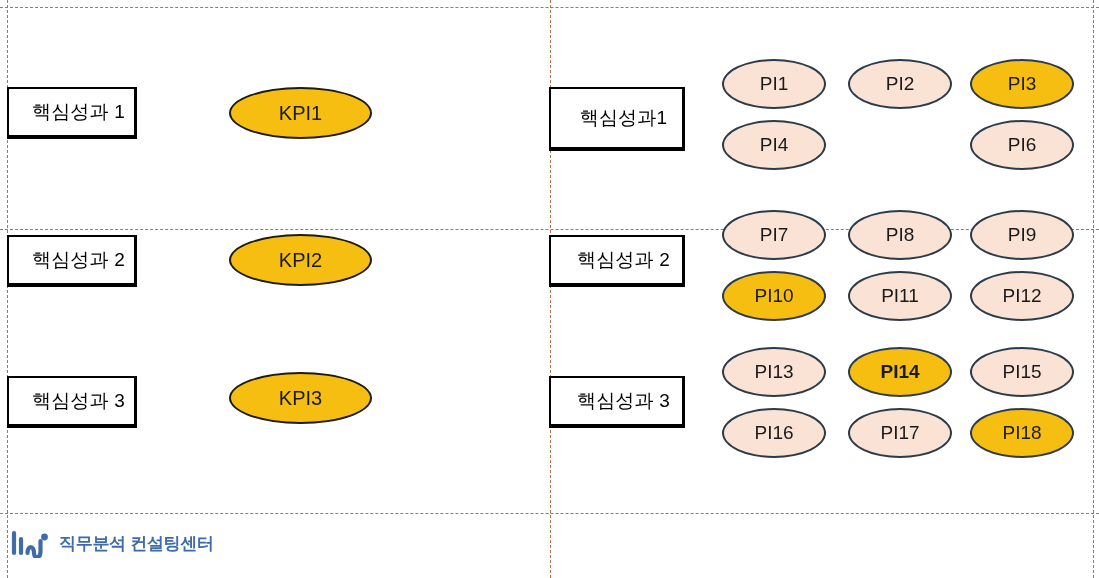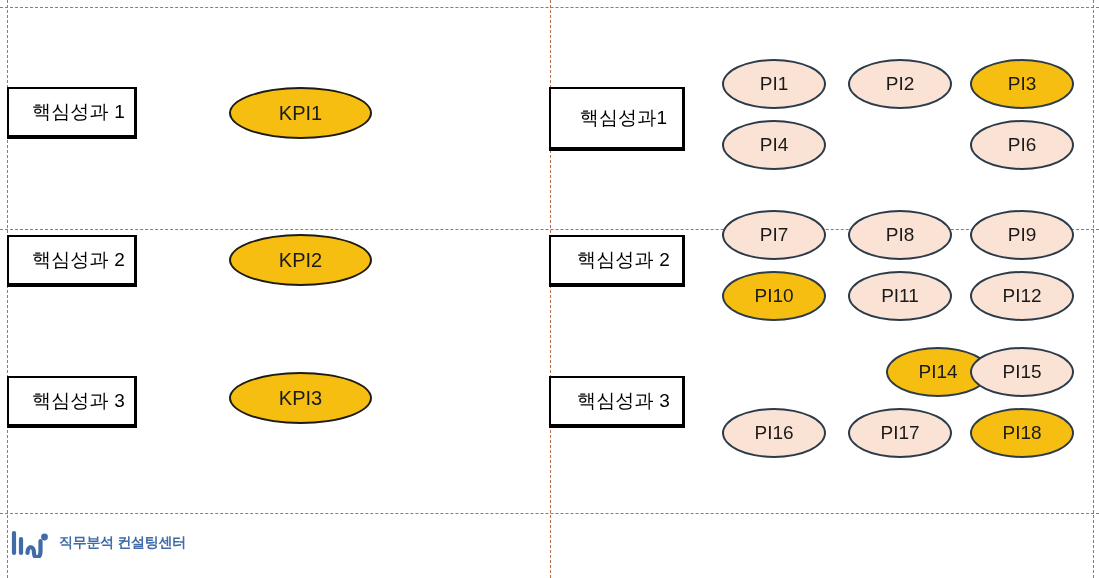--- a/index.html
+++ b/index.html
@@ -97,21 +97,21 @@
     align-items: center;
     gap: 9px;
   }
   #footer-logo .logo-mark {
     width: 40px;
     height: 30px;
     flex: 0 0 auto;
     display: block;
   }
   #footer-logo .logo-text {
-    font-size: 14px;
+    font-size: 17px;
     font-weight: bold;
     color: #3f6ba8;
     letter-spacing: -0.3px;
     white-space: nowrap;
   }
 </style>
 </head>
 <body>
 
 <div id="canvas">
@@ -148,21 +148,22 @@
   <div class="ellipse pi" style="left:722px; top:120px; width:104px; height:50px;">PI4</div>
   <div class="ellipse pi" style="left:970px; top:120px; width:104px; height:50px;">PI6</div>
 
   <div class="ellipse pi" style="left:722px; top:210px; width:104px; height:50px;">PI7</div>
   <div class="ellipse pi" style="left:848px; top:210px; width:104px; height:50px;">PI8</div>
   <div class="ellipse pi" style="left:970px; top:210px; width:104px; height:50px;">PI9</div>
   <div class="ellipse pi highlight" style="left:722px; top:271px; width:104px; height:50px;">PI10</div>
   <div class="ellipse pi" style="left:848px; top:271px; width:104px; height:50px;">PI11</div>
   <div class="ellipse pi" style="left:970px; top:271px; width:104px; height:50px;">PI12</div>
 
-  <div class="ellipse pi highlight" style="left:886px; top:347px; width:104px; height:50px;">PI14</div>
+  <div class="ellipse pi" style="left:722px; top:347px; width:104px; height:50px;">PI13</div>
+  <div class="ellipse pi highlight" style="left:848px; top:347px; width:104px; height:50px;font-weight:bold;">PI14</div>
   <div class="ellipse pi" style="left:970px; top:347px; width:104px; height:50px;">PI15</div>
   <div class="ellipse pi" style="left:722px; top:408px; width:104px; height:50px;">PI16</div>
   <div class="ellipse pi" style="left:848px; top:408px; width:104px; height:50px;">PI17</div>
   <div class="ellipse pi highlight" style="left:970px; top:408px; width:104px; height:50px;">PI18</div>
 
   <div id="footer-logo">
     <svg class="logo-mark" viewBox="0 0 40 30">
       <g fill="none" stroke="#3f6ba8" stroke-width="4.2" stroke-linecap="round">
         <path d="M4,5 L4,25"></path>
         <path d="M11,11 L11,25"></path>

